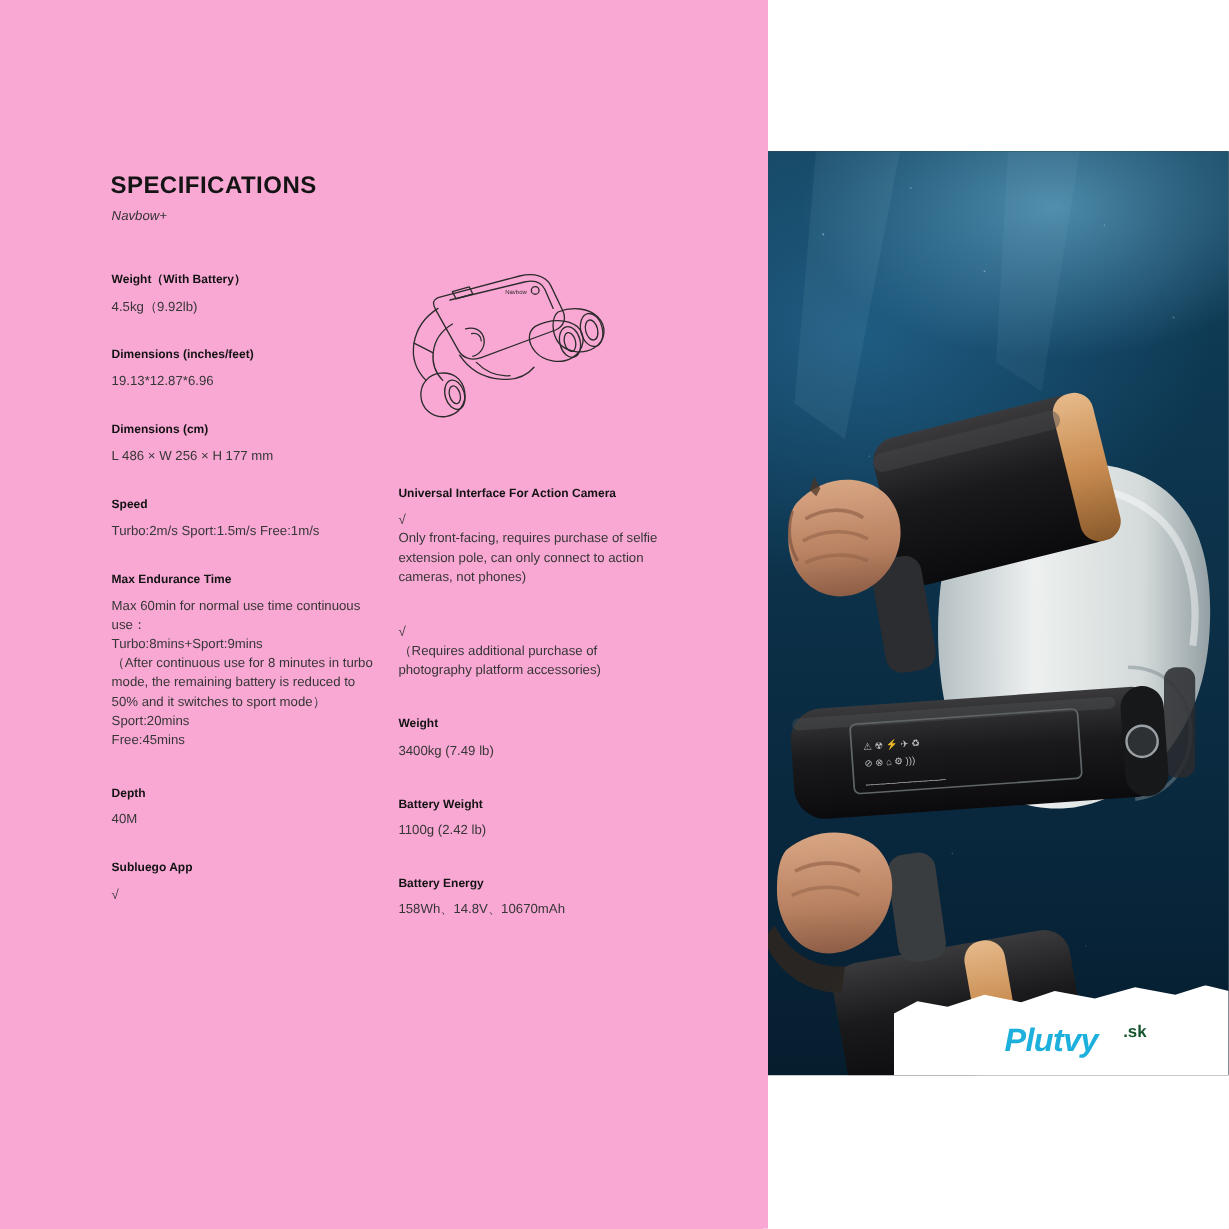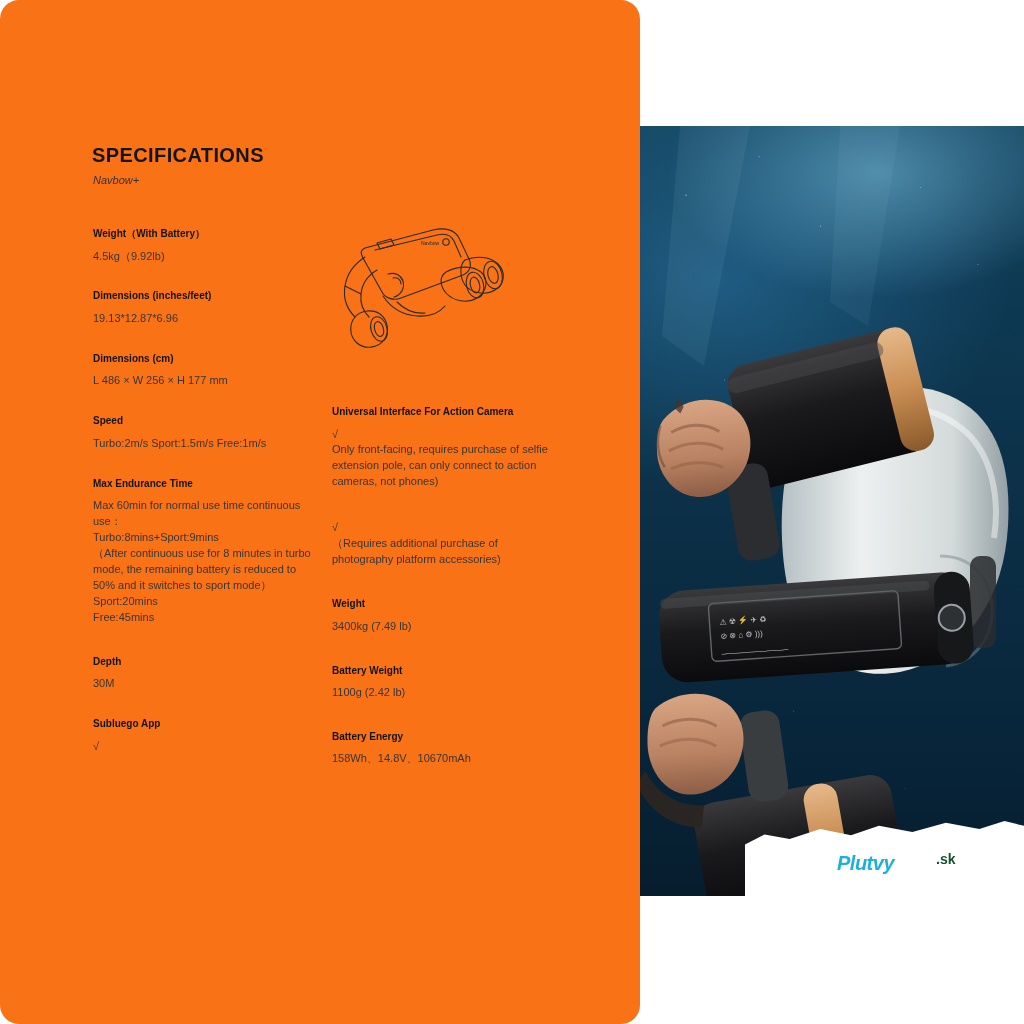--- a/index.html
+++ b/index.html
@@ -16,22 +16,21 @@
     overflow: hidden;
   }
 
   
   .spec-panel {
     position: absolute;
     left: 0;
     top: 0;
     width: 640px;
     height: 1024px;
-    background: #f97316;
-    border-radius: 19px;
+    background: #f9a8d4;
   }
 
   .spec-title {
     position: absolute;
     left: 92px;
     top: 144px;
     font-size: 20px;
     font-weight: bold;
     letter-spacing: 0.4px;
     color: #141414;
@@ -127,21 +126,21 @@
   .logo-badge .paper {
     position: absolute;
     inset: 0;
     background: #ffffff;
     clip-path: polygon(0% 34%, 7% 21%, 16% 27%, 27% 14%, 38% 22%, 48% 10%, 60% 18%, 72% 6%, 84% 14%, 93% 4%, 100% 10%, 100% 100%, 0% 100%);
   }
   .logo-text {
     position: absolute;
     left: 92px;
     top: 34px;
-    font-size: 20px;
+    font-size: 27px;
     font-weight: bold;
     font-style: italic;
     color: #1eb0dc;
     letter-spacing: -0.5px;
   }
   .logo-tld {
     position: absolute;
     left: 191px;
     top: 33px;
     font-size: 14px;
@@ -218,21 +217,21 @@
       <p>Max 60min for normal use time continuous use：
 Turbo:8mins+Sport:9mins
 （After continuous use for 8 minutes in turbo mode, the remaining battery is reduced to 50% and it switches to sport mode）
 Sport:20mins
 Free:45mins</p>
     </div>
 
 
     <div class="item gap-lg">
       <h3>Depth</h3>
-      <p>30M</p>
+      <p>40M</p>
     </div>
 
     <div class="item">
       <h3>Subluego App</h3>
       <p>√</p>
     </div>
 
   </div>
 
   <div class="col col-right">

